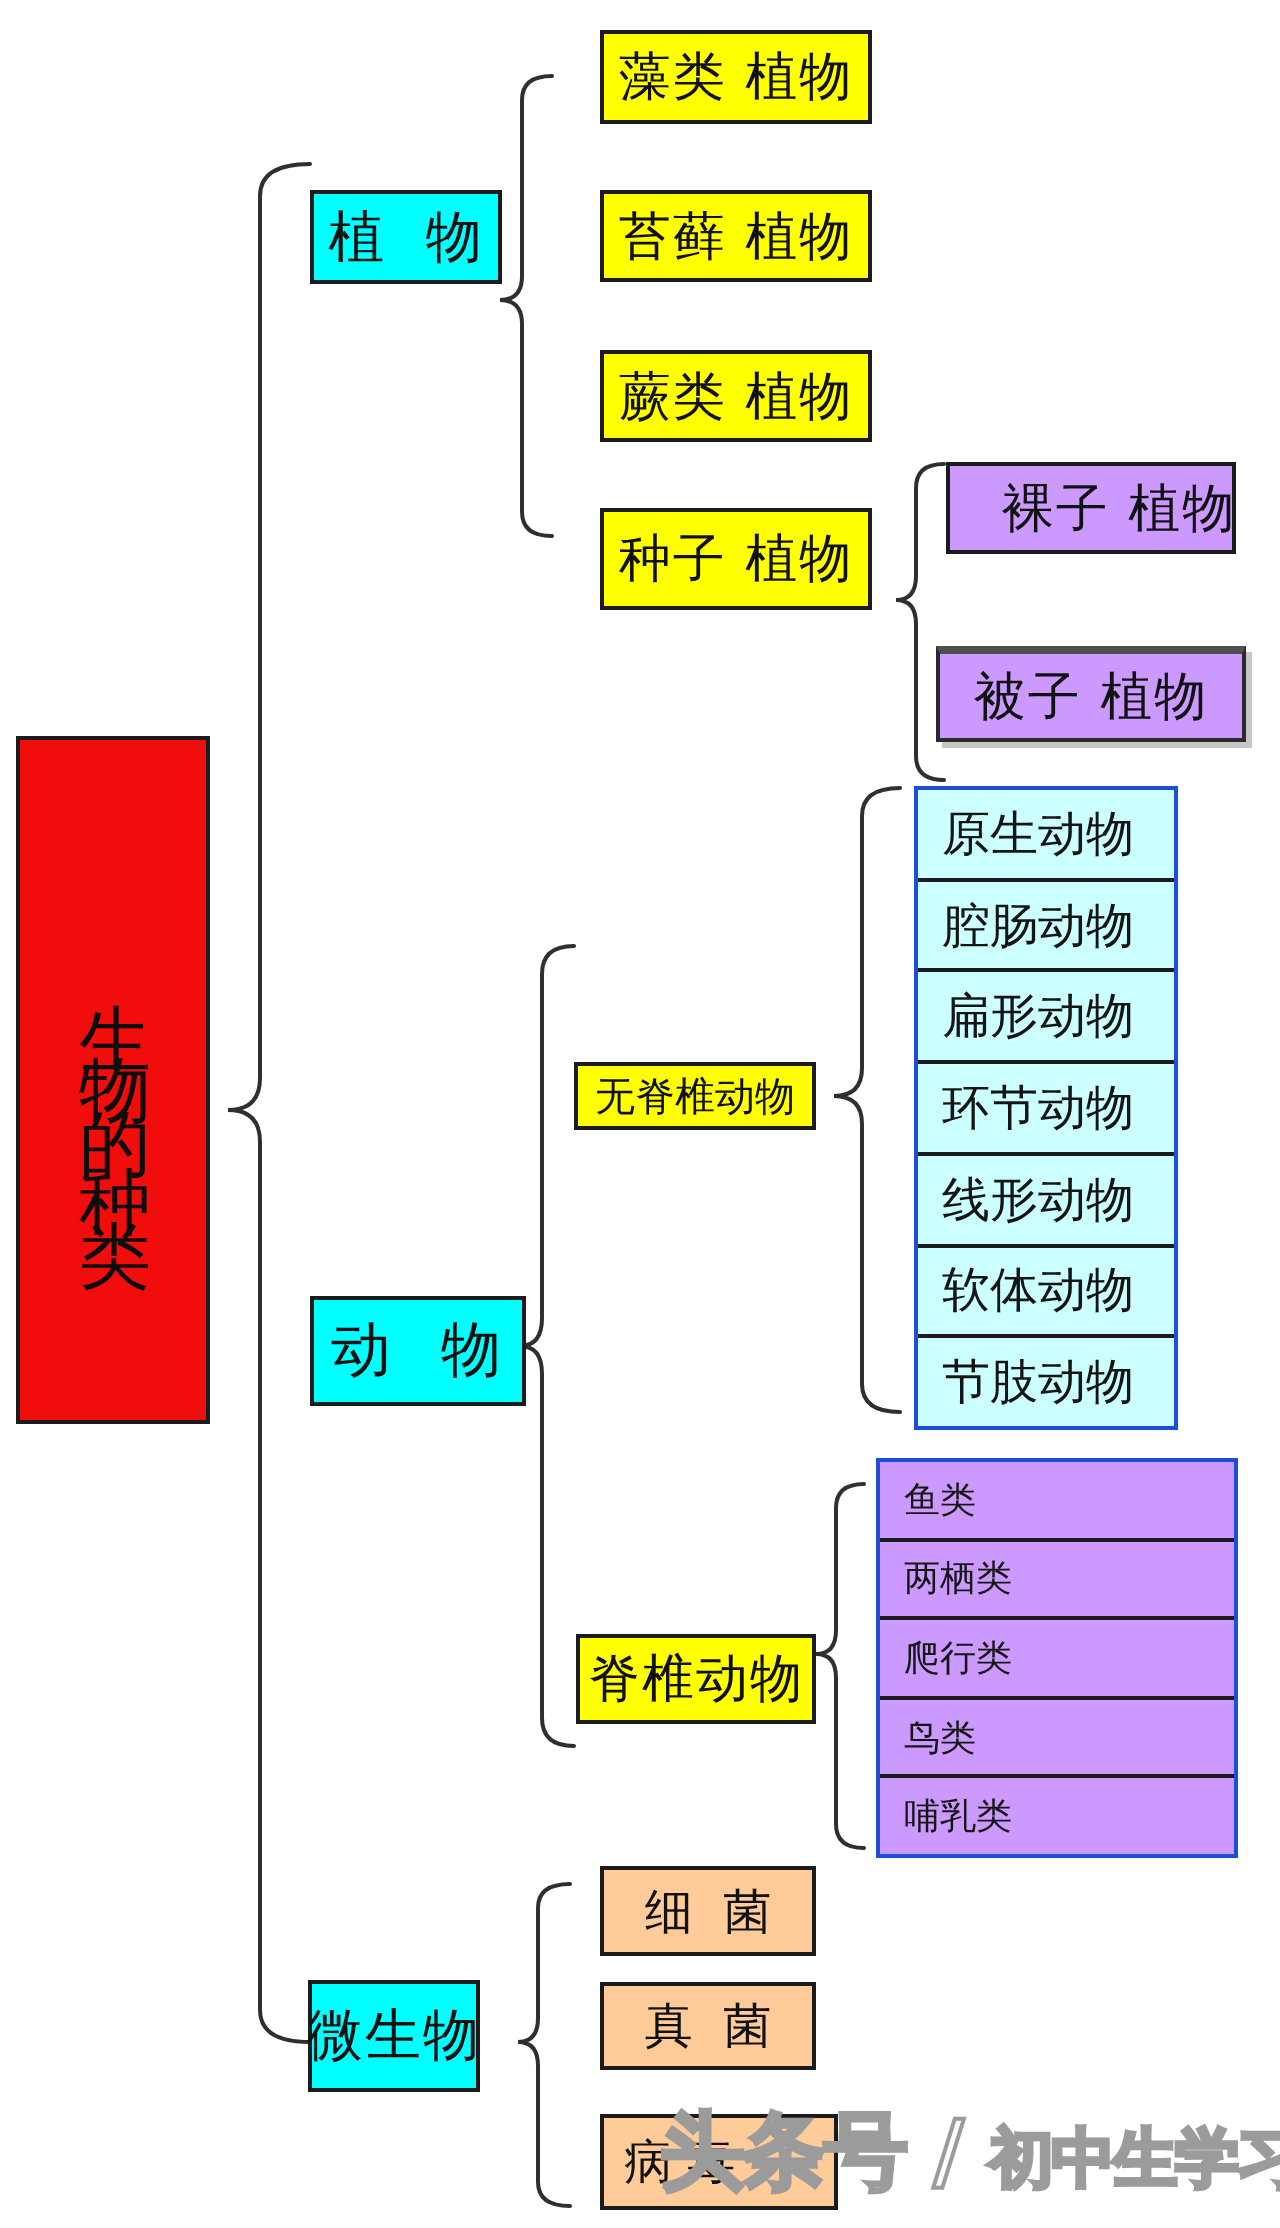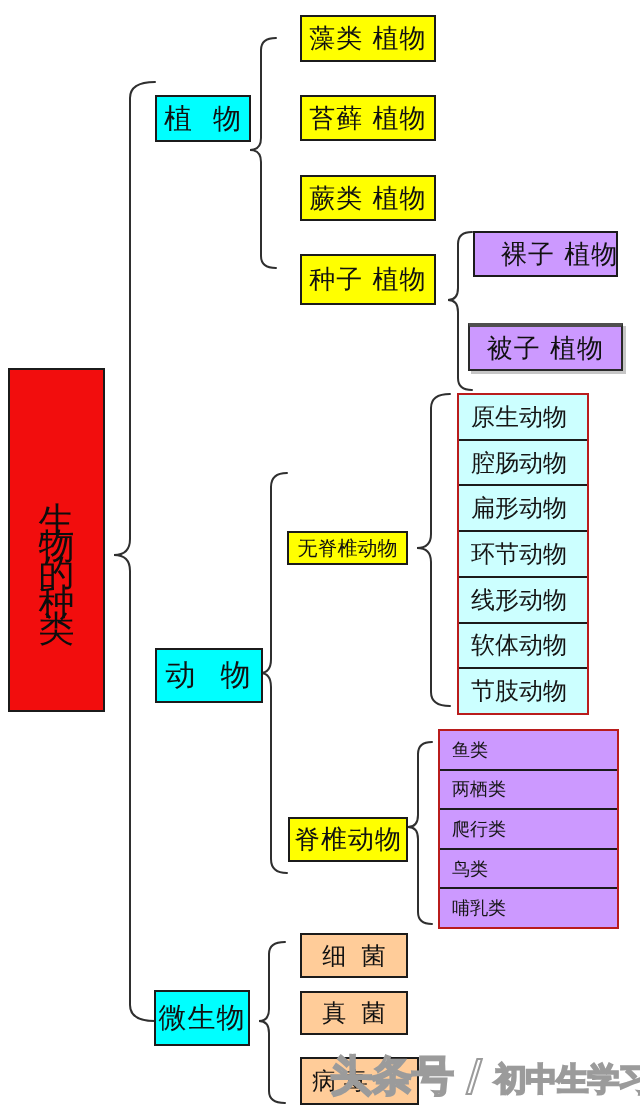--- a/index.html
+++ b/index.html
@@ -23,21 +23,21 @@
   .root-label{
     writing-mode:vertical-rl;text-orientation:upright;
     font-size:36px;letter-spacing:27px;line-height:1;color:#0d0d0d;
   }
   .lbl-28{font-size:28px;letter-spacing:1px;}
   .lbl-30{font-size:30px;letter-spacing:2px;}
   .lbl-26{font-size:26px;letter-spacing:1px;}
   .lbl-24{font-size:24px;}
   .lbl-22{font-size:20px;}
   .stack{
-    position:absolute;box-sizing:border-box;border:2px solid #b91c1c;
+    position:absolute;box-sizing:border-box;border:2px solid #1d4ed8;
     display:flex;flex-direction:column;
   }
   .stack .row{
     box-sizing:border-box;flex:1 1 auto;display:flex;align-items:center;
     padding-left:12px;border-bottom:2px solid #1b1b1b;white-space:pre;
   }
   .stack .row:last-child{border-bottom:none;}
   .inv .row{font-size:24px;}
   .ver .row{font-size:18px;}
   .shadowed{
@@ -102,21 +102,21 @@
   <div class="box yellow lbl-26" style="left:288px;top:817px;width:120px;height:45px;">脊椎动物</div>
 
   <div class="stack purple ver" style="left:438px;top:729px;width:181px;height:200px;">
     <div class="row">鱼类</div>
     <div class="row">两栖类</div>
     <div class="row">爬行类</div>
     <div class="row">鸟类</div>
     <div class="row">哺乳类</div>
   </div>
 
-  <div class="box cyan lbl-28" style="left:154px;top:990px;width:96px;height:56px;">微生物</div>
+  <div class="box cyan lbl-28" style="left:154px;top:990px;width:86px;height:56px;">微生物</div>
 
   <div class="box peach lbl-24" style="left:300px;top:933px;width:108px;height:45px;">细  菌</div>
   <div class="box peach lbl-24" style="left:300px;top:991px;width:108px;height:44px;">真  菌</div>
   <div class="box peach lbl-24 leftpad" style="left:300px;top:1057px;width:119px;height:48px;">病 毒</div>
 
   <div class="watermark">
     <span class="wm-big">头条号 / </span>
     <span class="wm-small">初中生学习</span>
   </div>
 

